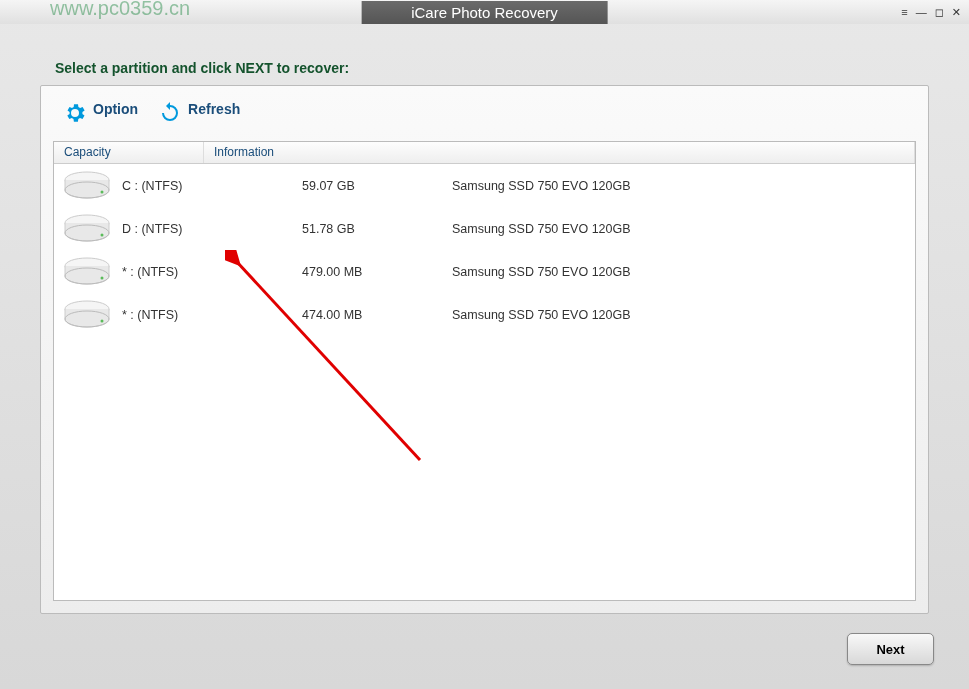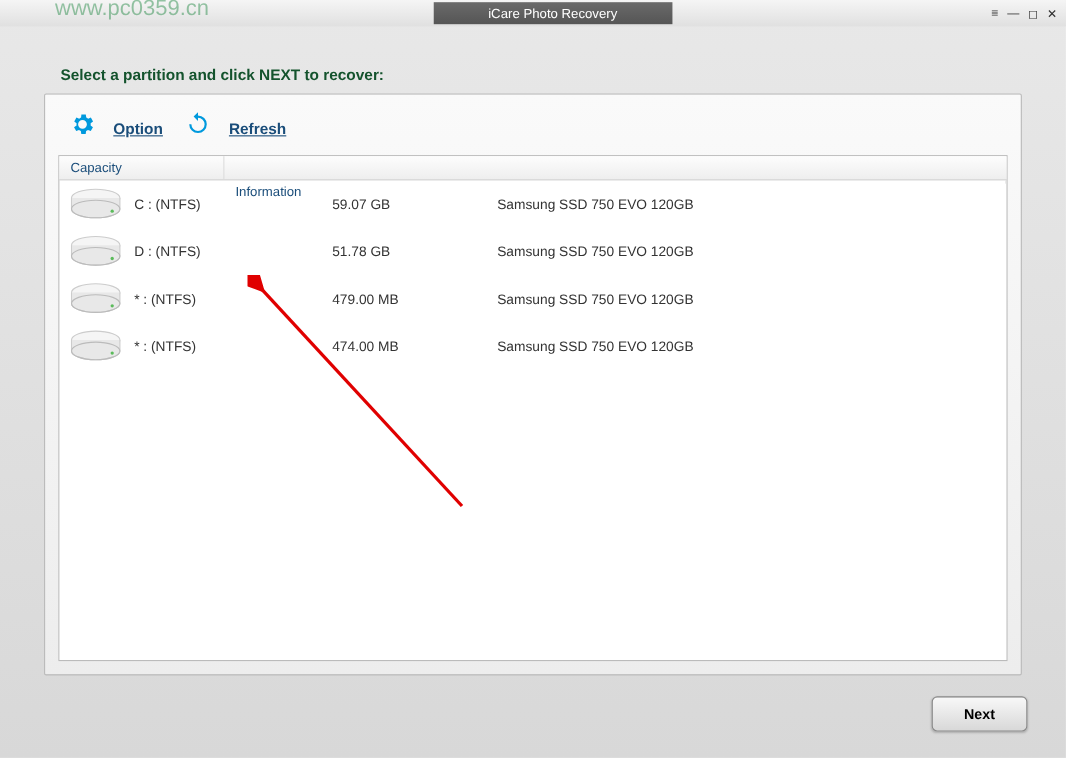--- a/index.html
+++ b/index.html
@@ -1,42 +1,42 @@
 <!DOCTYPE html>
 <html><head>
 <meta charset="utf-8">
 <style>
 * { margin: 0; padding: 0; box-sizing: border-box; font-family: Arial, sans-serif; }
 body { width: 969px; height: 689px; background: linear-gradient(to bottom, #e8e8e8, #d8d8d8); position: relative; overflow: hidden; }
 
 .titlebar { height: 24px; background: linear-gradient(to bottom, #f5f5f5, #e0e0e0); display: flex; align-items: center; position: relative; }
-.title-center { position: absolute; left: 50%; transform: translateX(-50%); background: linear-gradient(to bottom, #6a6a6a, #555); color: #fff; padding: 3px 50px; font-size: 12px; margin-left: 18px; }
+.title-center { position: absolute; left: 50%; transform: translateX(-50%); background: linear-gradient(to bottom, #6a6a6a, #555); color: #fff; padding: 3px 50px; font-size: 15px; }
 .win-controls { position: absolute; right: 8px; display: flex; gap: 8px; font-size: 11px; color: #333; }
 .win-controls span { cursor: pointer; }
 
 .watermark { position: absolute; top: 5px; left: 5px; z-index: 100; pointer-events: none; }
 .watermark .logo { display: inline-block; width: 40px; height: 40px; background: radial-gradient(circle, #ffa500, #ff6600); border-radius: 50%; border: 4px solid #0088dd; vertical-align: middle; margin-right: 5px; }
 .watermark .cn { display: inline; font-size: 30px; font-weight: bold; color: #0077cc; font-style: italic; vertical-align: middle; }
 .watermark .url { font-size: 20px; color: rgba(0,120,40,0.4); margin-left: 45px; margin-top: -8px; font-weight: normal; }
 
 .instruction { position: absolute; top: 60px; left: 55px; font-size: 14px; font-weight: bold; color: #14532d; }
 
 .outer-panel { position: absolute; top: 85px; left: 40px; right: 40px; bottom: 75px; background: linear-gradient(to bottom, #fafafa, #ededed); border: 1px solid #bbb; border-radius: 2px; }
 
 .toolbar { display: flex; align-items: center; gap: 20px; padding: 15px 22px 10px; }
-.tool-btn { display: flex; align-items: flex-end; gap: 16px; cursor: pointer; font-size: 14px; font-weight: bold; color: #1a4d7a; text-decoration: underline; }
+.tool-btn { display: flex; align-items: flex-start; gap: 6px; cursor: pointer; font-size: 14px; font-weight: bold; color: #1a4d7a; }
 .tool-btn svg { width: 24px; height: 24px; }
 
 .inner-panel { position: absolute; top: 55px; left: 12px; right: 12px; bottom: 12px; background: #fff; border: 1px solid #bbb; }
 
 .table-header { display: flex; height: 22px; background: linear-gradient(to bottom, #fdfdfd, #eee); border-bottom: 1px solid #ccc; font-size: 12px; color: #1a4d7a; }
 .table-header div { padding: 3px 10px 0; border-right: 1px solid #ddd; }
 .col-p { width: 240px; }
 .col-c { width: 150px; }
-.col-i { flex: 1; margin-top: 22px; }
+.col-i { flex: 1; }
 
 .row { display: flex; align-items: center; padding: 4px 0; font-size: 12.5px; color: #333; cursor: pointer; }
 .drive-icon { width: 50px; height: 35px; margin: 0 10px 0 8px; }
 .row .label { width: 170px; }
 .row .cap { width: 150px; padding-left: 10px; }
 .row .info { flex: 1; padding-left: 10px; }
 
 .next-btn { position: absolute; bottom: 24px; right: 35px; width: 87px; height: 32px; background: linear-gradient(to bottom, #f8f8f8, #d8d8d8); border: 1px solid #888; border-radius: 5px; font-size: 13px; font-weight: bold; cursor: pointer; box-shadow: 0 1px 2px rgba(0,0,0,0.2); }
 
 .arrow { position: absolute; top: 250px; left: 225px; pointer-events: none; z-index: 50; }

